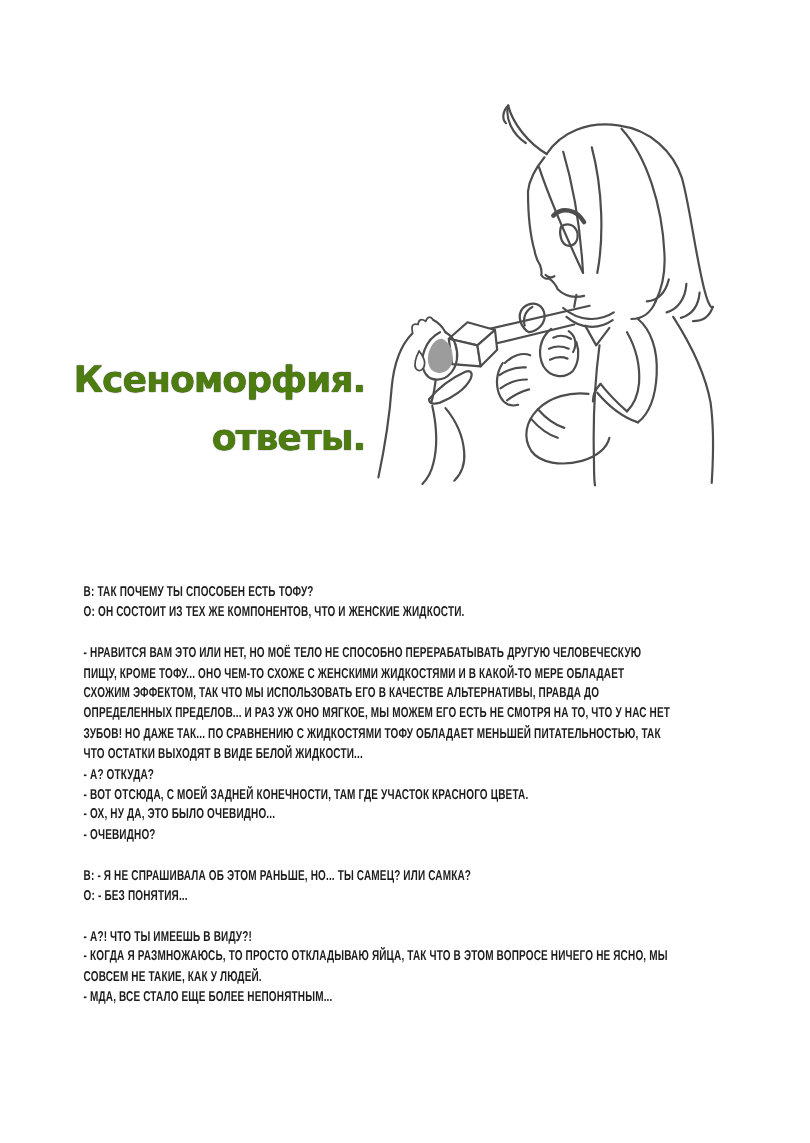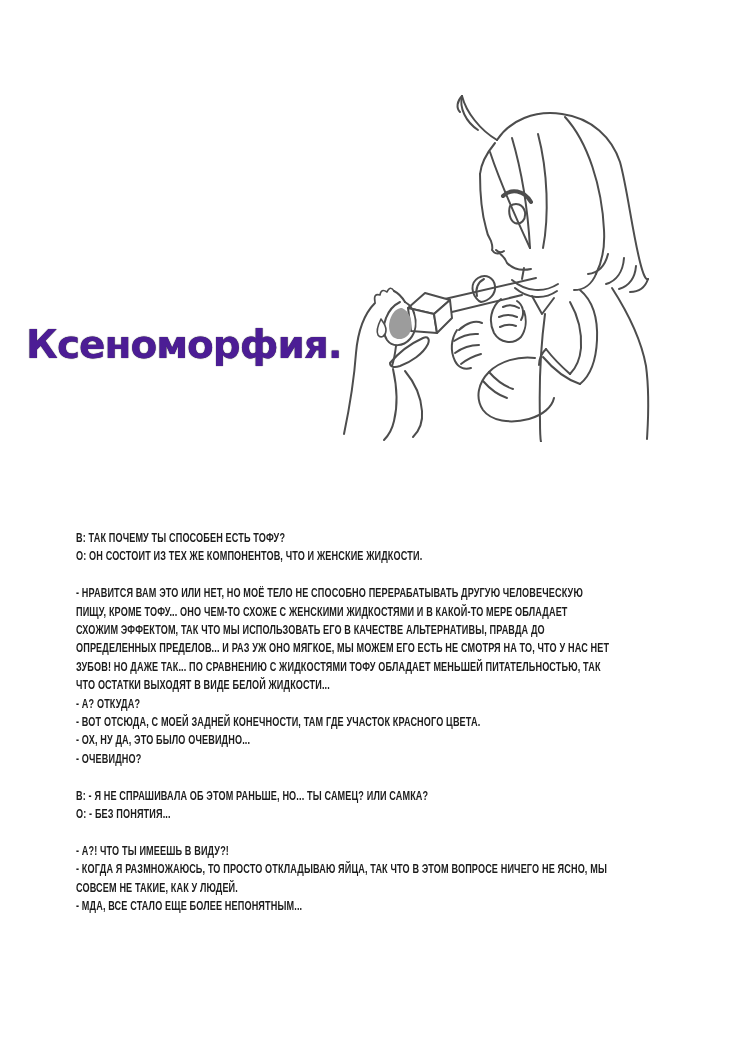--- a/index.html
+++ b/index.html
@@ -21,24 +21,24 @@
   .illustration svg { display: block; width: 100%; height: 100%; }
 
   
   .title {
     position: absolute;
     left: 26px; top: 318px;
     width: 306px;
     text-align: right;
     font-family: "DejaVu Sans", sans-serif;
     font-weight: 700;
-    font-size: 39px;
+    font-size: 33px;
     line-height: 53px;
     letter-spacing: -1px;
-    color: #4c1d95;
+    color: #4d7c0f;
     text-shadow: 0 0 1px #151515;
   }
 
   
   .qa {
     position: absolute;
     left: 76px; top: 529px;
     width: 840px;
     transform: scaleX(0.70);
     transform-origin: 0 0;
@@ -155,20 +155,21 @@
           <path d="M 50,301 C 60,289 72,281 83,276 C 88,274 90,277 88,282 C 83,292 71,300 60,304 C 54,306 50,305 50,301"></path>
           <path d="M 53,307 C 57,325 58,343 54,359 C 52,368 48,374 44,378"></path>
           <path d="M 65,309 C 75,321 81,335 82,349 C 83,360 79,369 73,375"></path>
         </g>
       </g>
     </svg>
   </div>
 
   <div class="title">
     <div>Ксеноморфия.</div>
+    <div>ответы.</div>
   </div>
 
   <div class="qa">
     <div class="qa-block">
       <div class="qa-line">В: ТАК ПОЧЕМУ ТЫ СПОСОБЕН ЕСТЬ ТОФУ?</div>
       <div class="qa-line">О: ОН СОСТОИТ ИЗ ТЕХ ЖЕ КОМПОНЕНТОВ, ЧТО И ЖЕНСКИЕ ЖИДКОСТИ.</div>
     </div>
     <div class="qa-block">
       <div class="qa-line">- НРАВИТСЯ ВАМ ЭТО ИЛИ НЕТ, НО МОЁ ТЕЛО НЕ СПОСОБНО ПЕРЕРАБАТЫВАТЬ ДРУГУЮ ЧЕЛОВЕЧЕСКУЮ</div>
       <div class="qa-line">ПИЩУ, КРОМЕ ТОФУ... ОНО ЧЕМ-ТО СХОЖЕ С ЖЕНСКИМИ ЖИДКОСТЯМИ И В КАКОЙ-ТО МЕРЕ ОБЛАДАЕТ</div>

